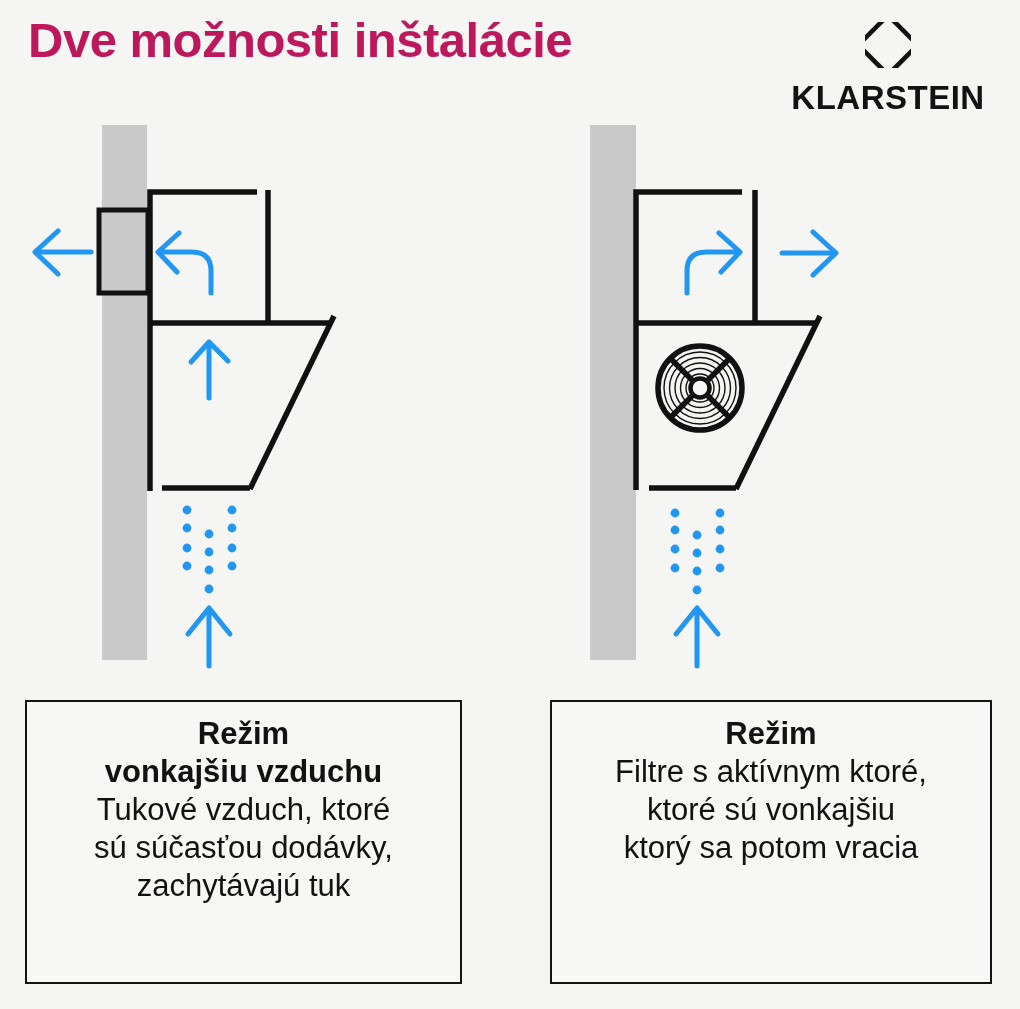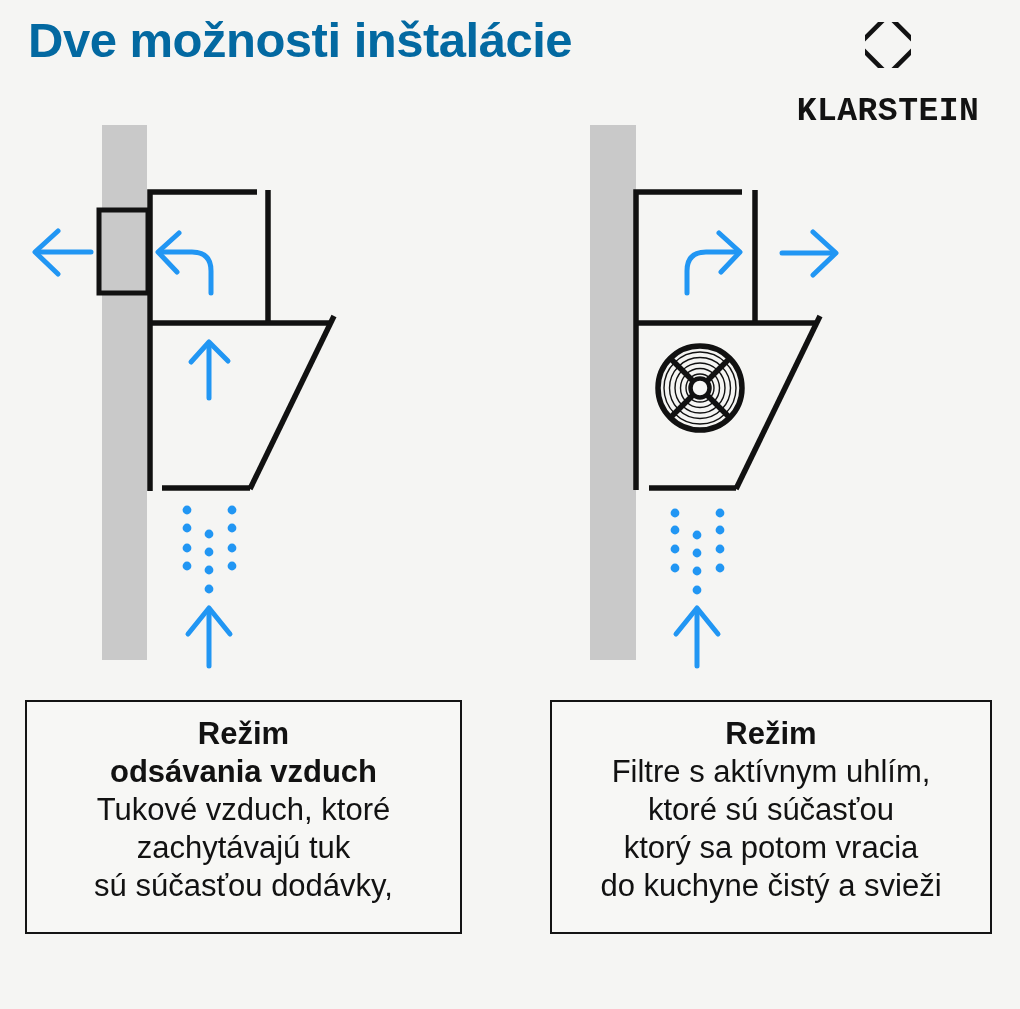--- a/index.html
+++ b/index.html
@@ -16,44 +16,43 @@
     background:var(--background);
     font-family:"Liberation Sans", sans-serif;
     color:var(--line-black);
     position:relative;
     overflow:hidden;
   }
   .page{position:absolute;inset:0;}
   .title{
     position:absolute;left:28px;top:12px;
     font-size:49px;font-weight:bold;letter-spacing:-0.5px;
-    color:#0369a1;white-space:nowrap;
+    color:#be185d;white-space:nowrap;
   }
   .brand{position:absolute;left:764px;top:22px;width:248px;text-align:center;}
   .brand-mark{display:block;margin:0 auto;}
   .brand-word{
-    display:block;margin-top:25px;
+    display:block;margin-top:11px;
     font-size:33px;font-weight:bold;letter-spacing:0.5px;color:#121212;
     white-space:nowrap;
-    font-family:Liberation Mono, monospace;
   }
   .diagram{position:absolute;top:120px;height:560px;}
   .diagram.left{left:0;width:400px;}
   .diagram.right{left:540px;width:460px;}
 
   svg .wall{fill:var(--wall-gray);stroke:none;}
   svg .duct{fill:var(--wall-gray);stroke:var(--line-black);stroke-width:5;}
   svg .ln{stroke:var(--line-black);stroke-width:5.5;fill:none;stroke-linecap:butt;}
   svg .thin{stroke:var(--line-black);stroke-width:1.4;fill:none;}
   svg .blue{stroke:var(--accent-blue);stroke-width:5;fill:none;stroke-linecap:round;stroke-linejoin:round;}
   svg .dot{fill:var(--accent-blue);stroke:none;}
   svg .hub{fill:var(--box-bg);stroke:var(--line-black);stroke-width:4.5;}
 
   .textbox{
-    position:absolute;top:700px;height:234px;
+    position:absolute;top:700px;height:284px;
     border:2px solid var(--box-border);
     background:var(--box-bg);
     text-align:center;
     font-size:31px;line-height:38px;color:#121212;
     padding-top:13px;
   }
   .textbox.left{left:25px;width:437px;}
   .textbox.right{left:550px;width:442px;}
   .textbox .h{font-weight:bold;}
 </style>
@@ -156,27 +155,26 @@
       <circle class="dot" cx="720" cy="568" r="4.4"></circle>
     </g>
     <g>
       <path class="blue" d="M697,666 L697,610"></path>
       <path class="blue" d="M676,634 L697,608 L718,634"></path>
     </g>
   </svg>
 
   <div class="textbox left">
     <div class="h">Režim</div>
-    <div class="h">odsávania vzduch</div>
+    <div class="h">vonkajšiu vzduchu</div>
     <div>Tukové vzduch, ktoré</div>
+    <div>sú súčasťou dodávky,</div>
     <div>zachytávajú tuk</div>
-    <div>sú súčasťou dodávky,</div>
   </div>
 
   <div class="textbox right">
     <div class="h">Režim</div>
-    <div>Filtre s aktívnym uhlím,</div>
-    <div>ktoré sú súčasťou</div>
+    <div>Filtre s aktívnym ktoré,</div>
+    <div>ktoré sú vonkajšiu</div>
     <div>ktorý sa potom vracia</div>
-    <div>do kuchyne čistý a svieži</div>
   </div>
 
 </div>
 
 </body></html>

